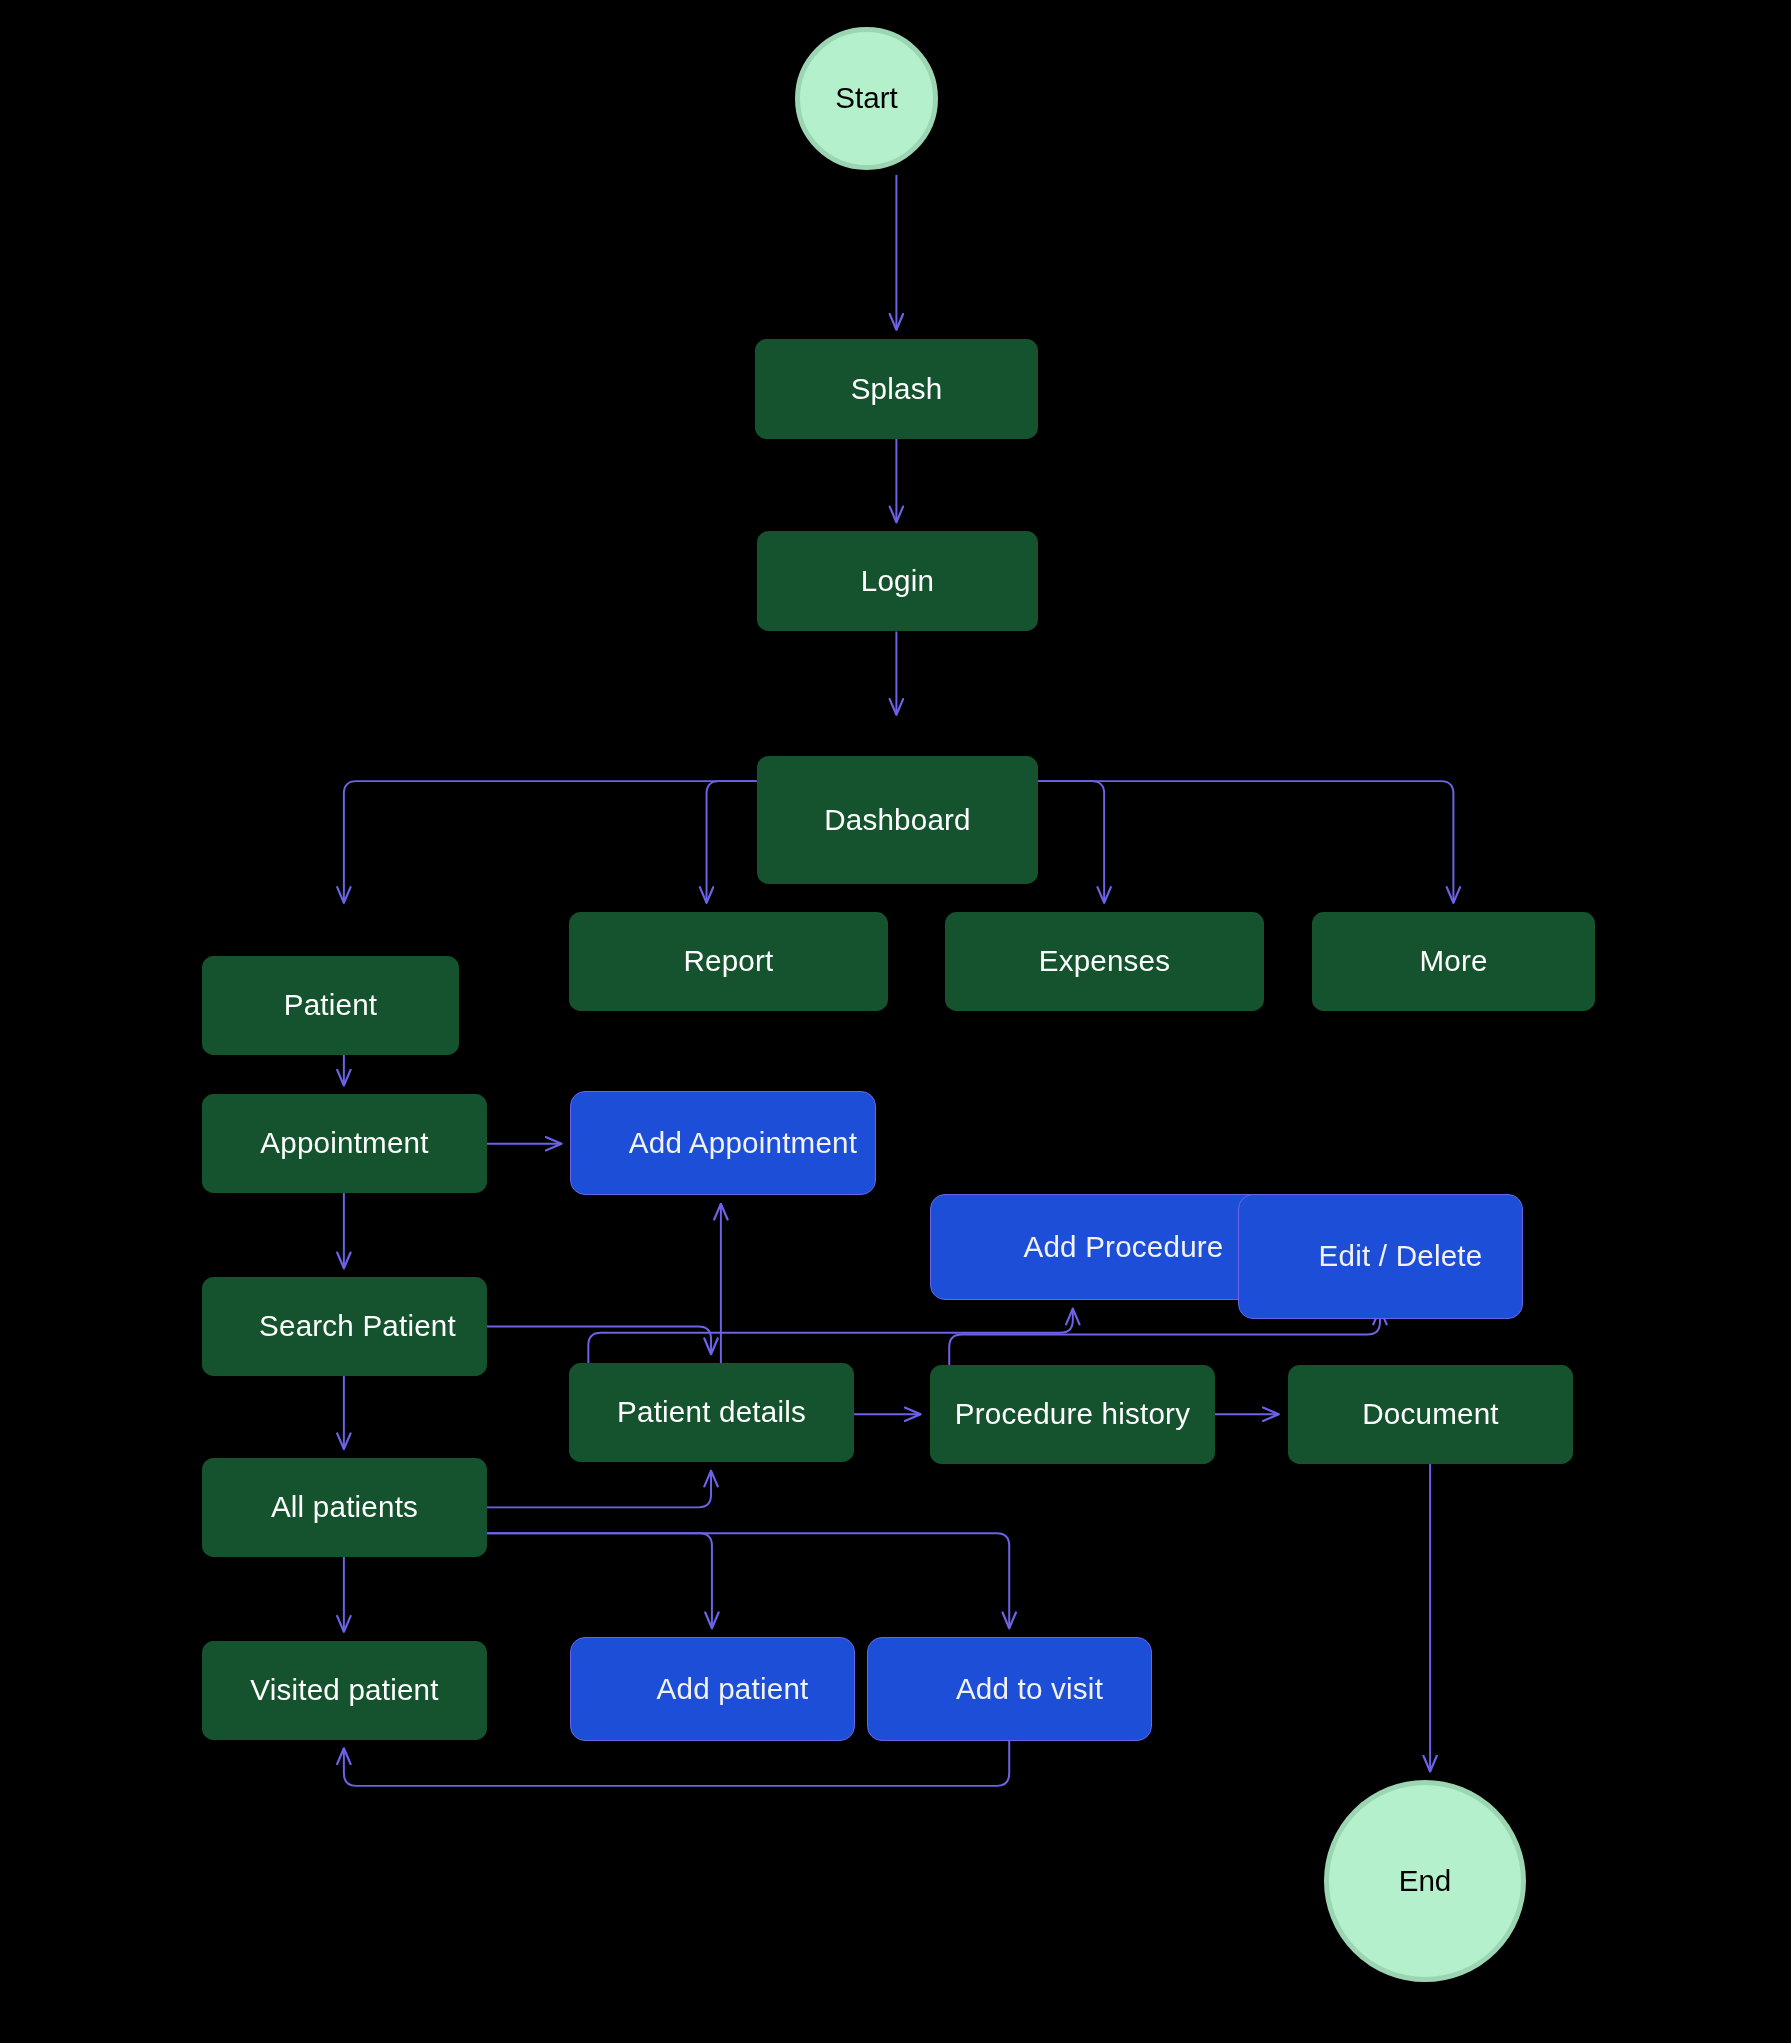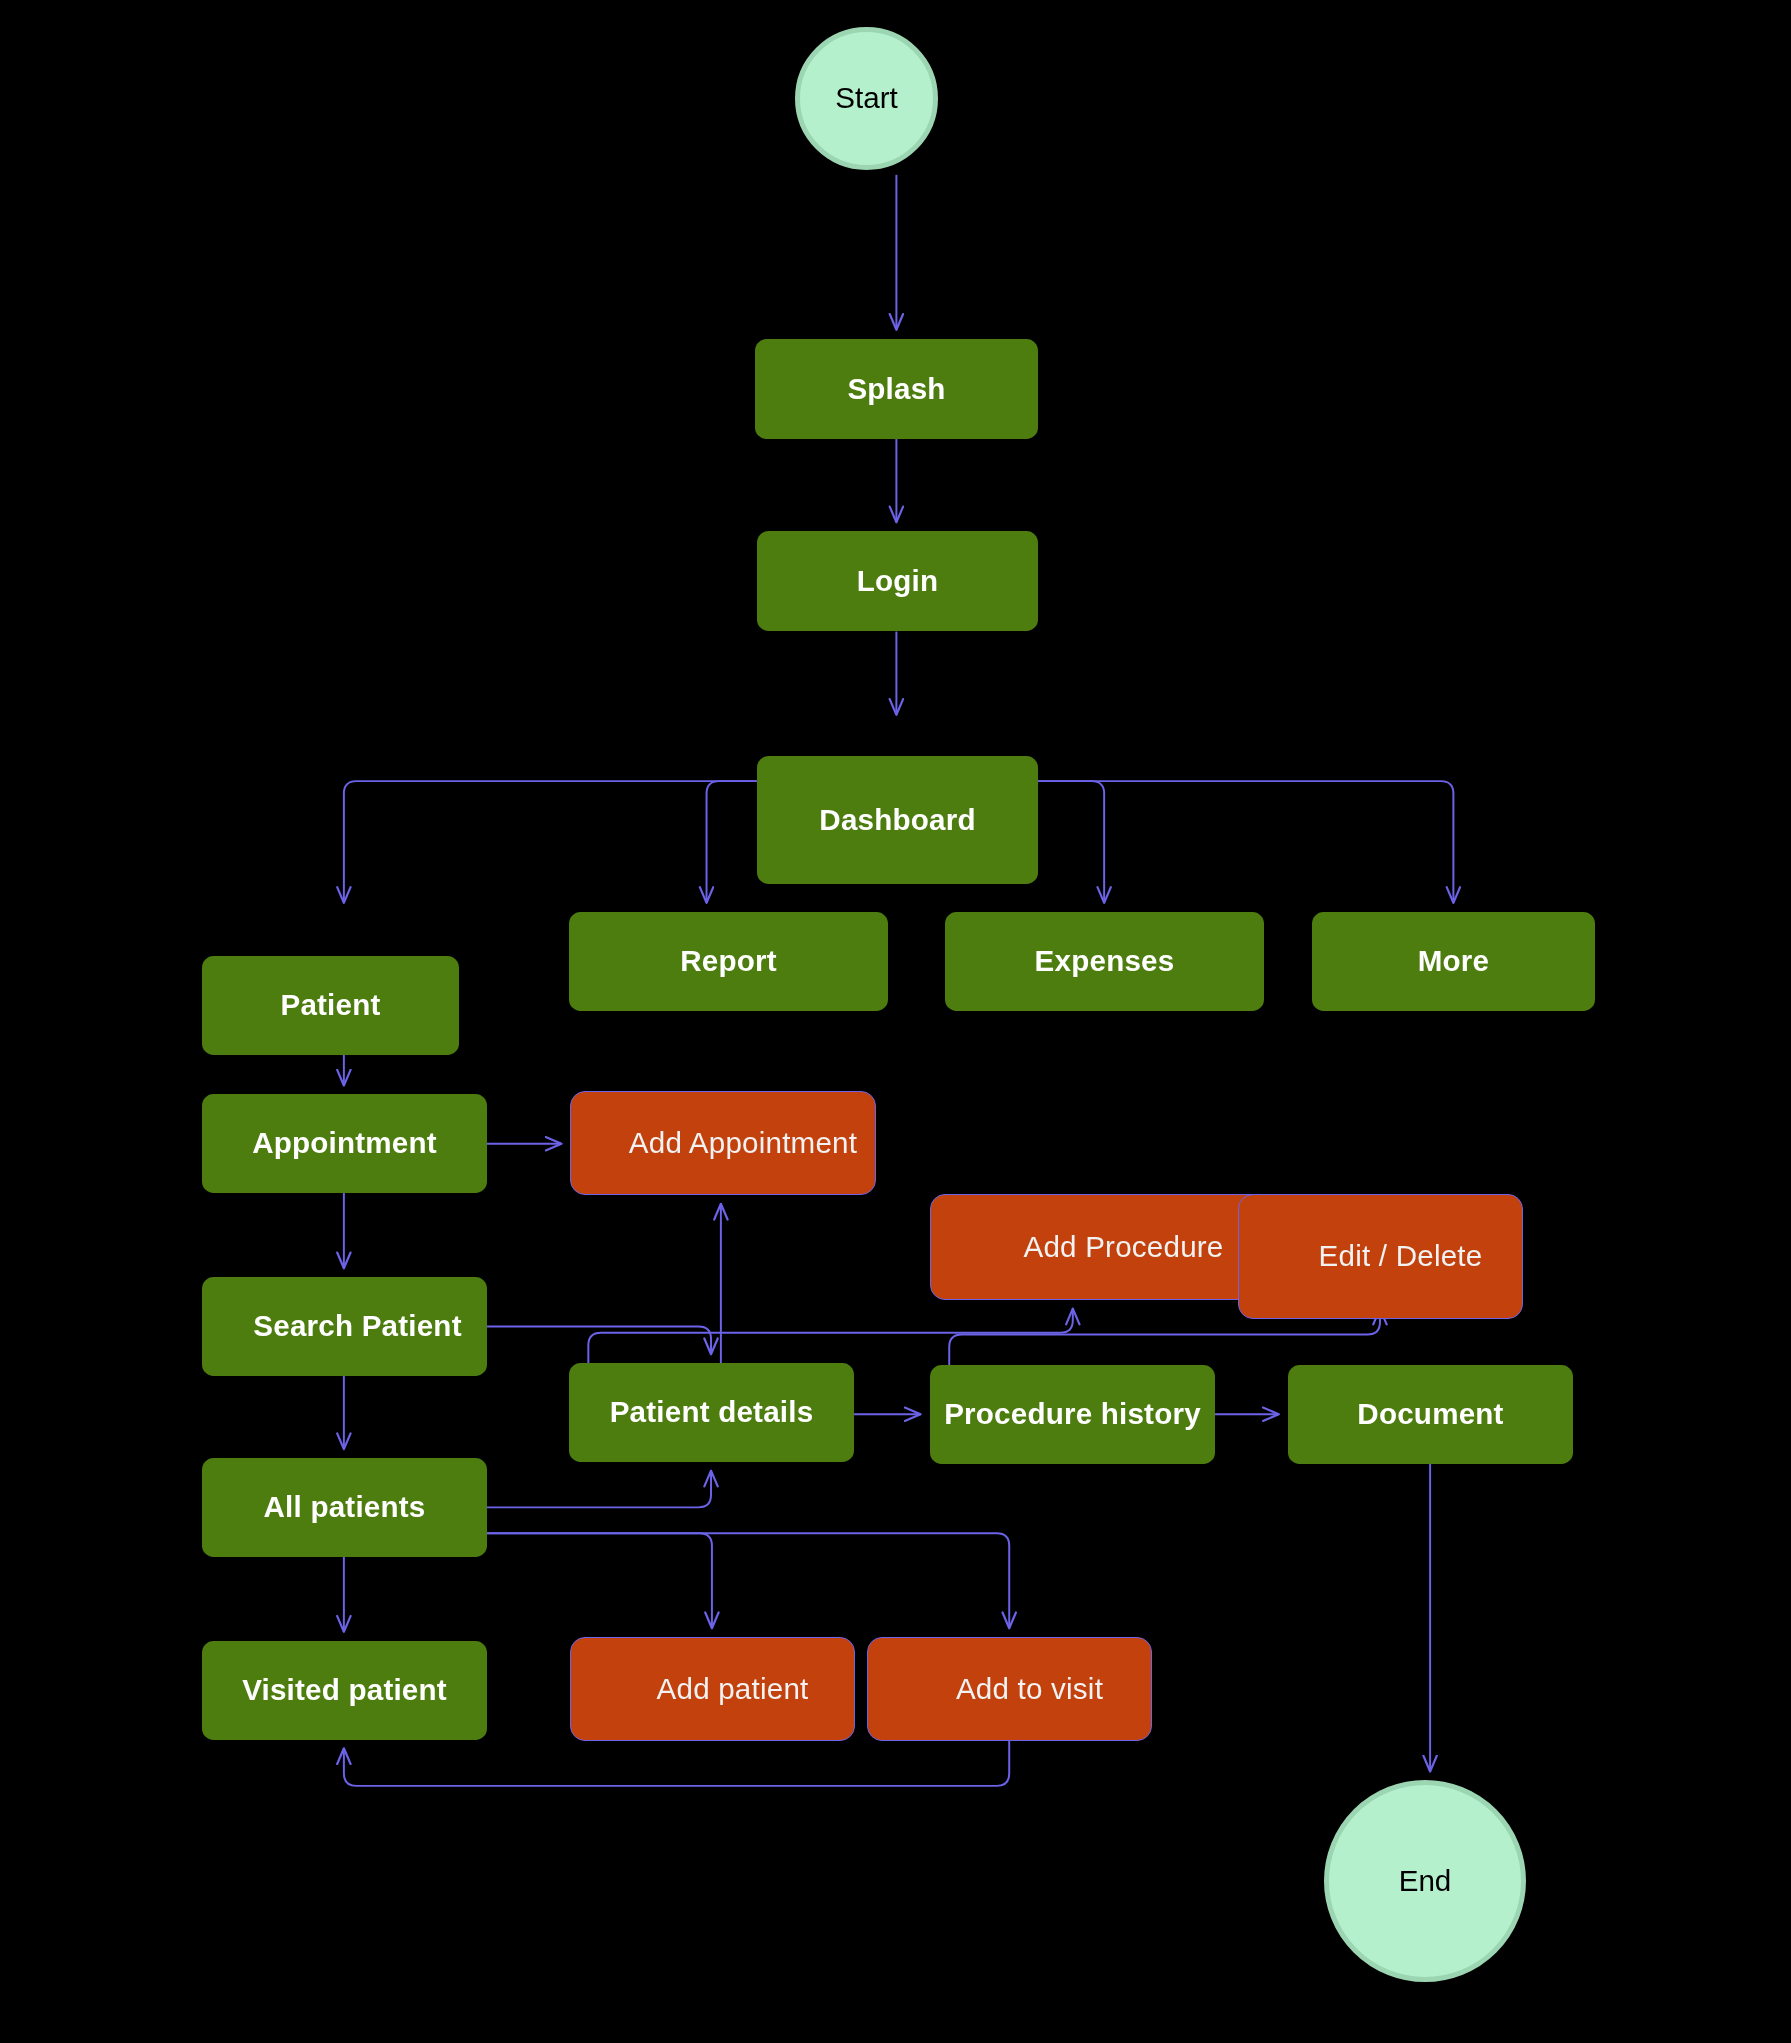--- a/index.html
+++ b/index.html
@@ -28,29 +28,28 @@
   .node {
     position: absolute;
     display: flex;
     align-items: center;
     justify-content: center;
     box-sizing: border-box;
     text-align: center;
     line-height: 1.15;
   }
   .node-process {
-    background: #4d7c0f;
+    background: #14532d;
     color: #FFFFFF;
     border-radius: 11.6px;
     font-size: 29.6px;
     letter-spacing: 0.2px;
-    font-weight: bold;
   }
   .node-dark {
-    background: #c2410c;
+    background: #1d4ed8;
     color: #F2F2F2;
     border-radius: 15px;
     border: 1.8px solid #6C63E8;
     font-size: 29.6px;
     letter-spacing: 0.2px;
     padding-left: 40px;
   }
   .node-terminal {
     background: #B5F0CC;
     color: #000000;

